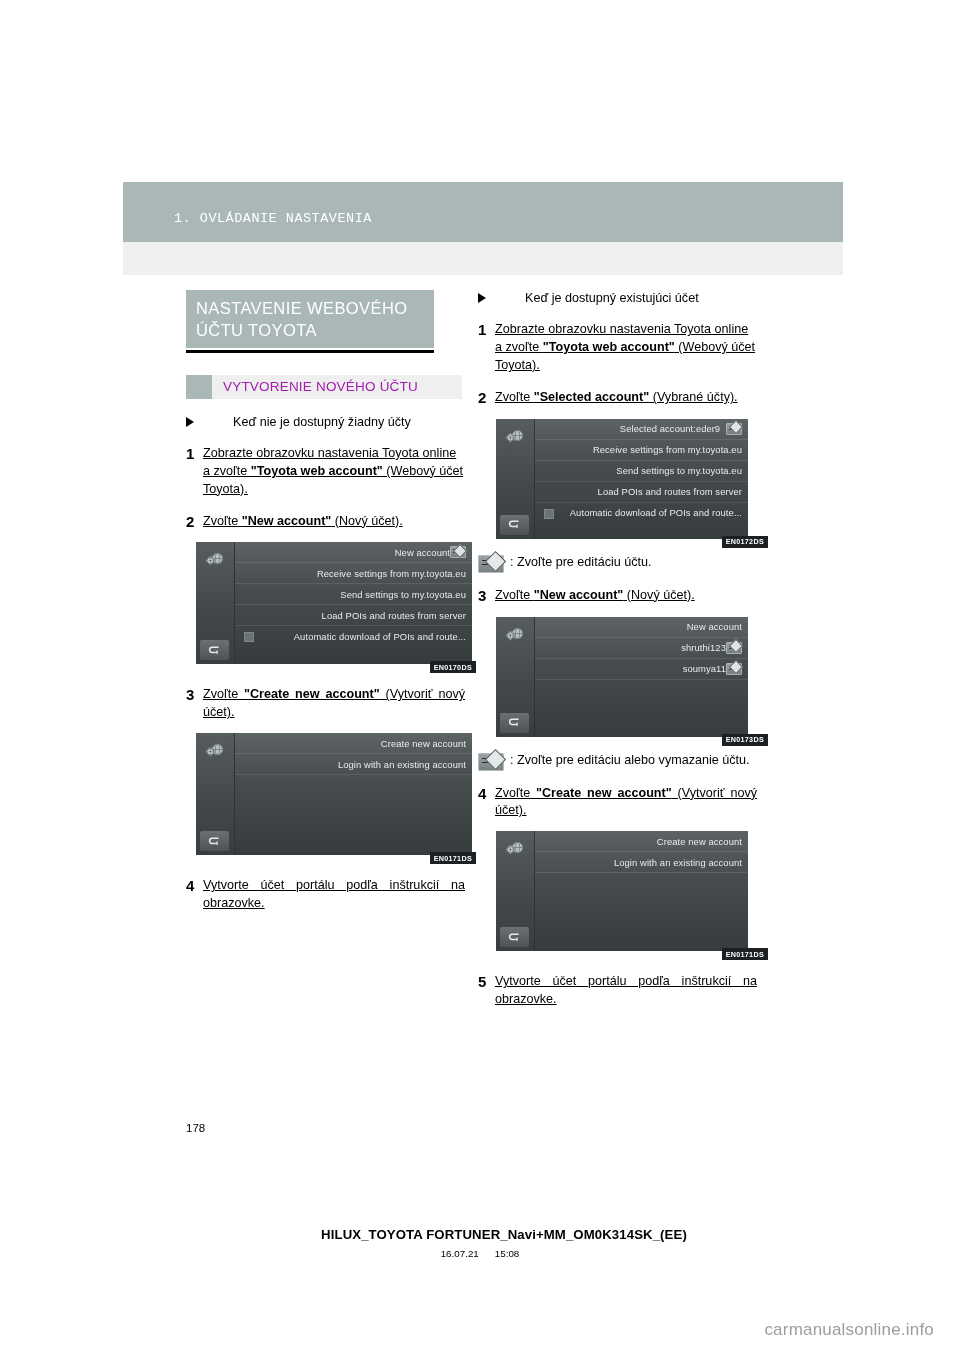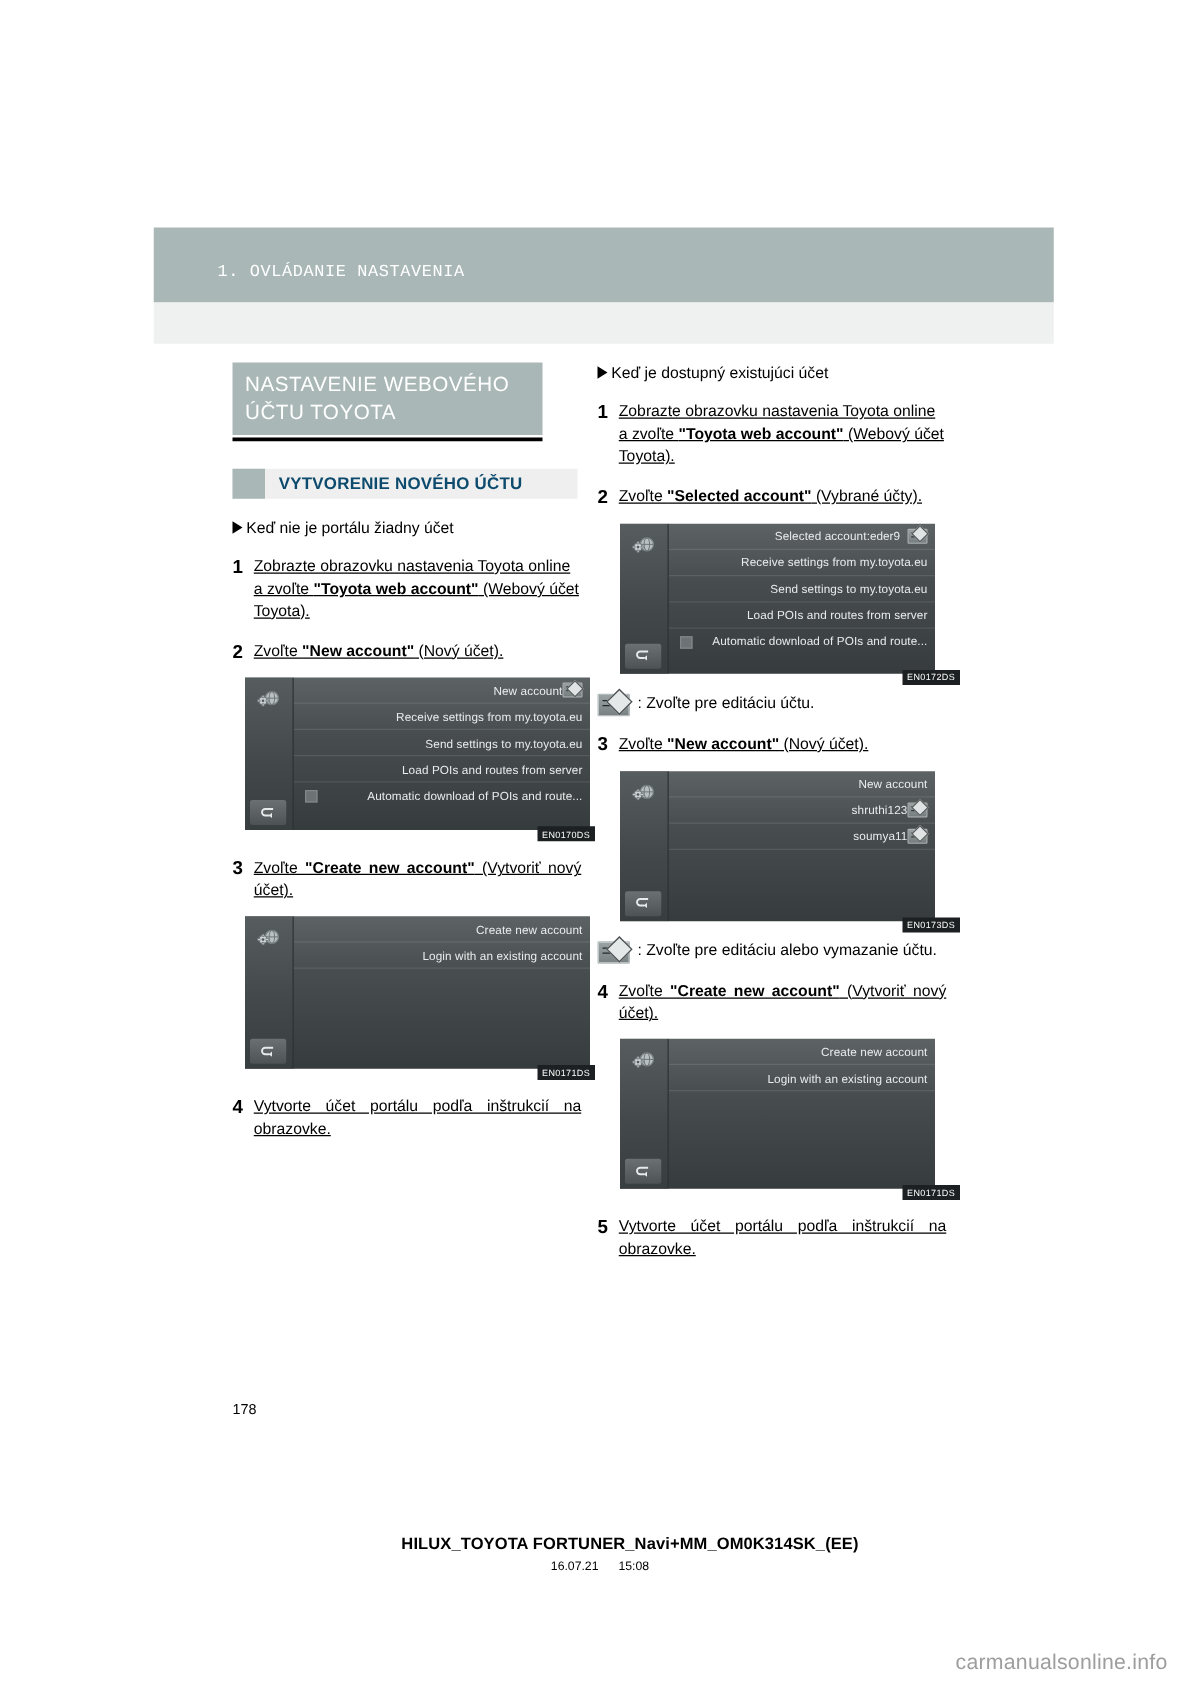--- a/index.html
+++ b/index.html
@@ -41,28 +41,28 @@
   .sect-title .ln{display:block;}
   .sect-rule{width:248px;height:3px;background:#000;margin-top:2px;}
 
   
   .sub-head{
     position:relative;margin-top:22px;width:276px;height:24px;
     background:#eeefee;display:flex;align-items:center;
   }
   .sub-head .swatch{width:26px;height:24px;background:#a9b7b6;flex:none;}
   .sub-head .sh-text{
-    font-size:13.5px;font-weight:bold;letter-spacing:.2px;
-    margin-left:11px;color:#0c4a6e;
+    font-size:13.5px;font-weight:normal;letter-spacing:.2px;
+    margin-left:11px;color:#a21caf;
   }
 
   
   .lead{
     display:flex;align-items:flex-start;margin-top:15px;
-    font-size:12.6px;line-height:1.38;
+    font-size:12.6px;line-height:1.38;gap:36px;
   }
   .lead .tri{
     width:0;height:0;flex:none;
     border-left:8px solid #000;
     border-top:5.5px solid transparent;
     border-bottom:5.5px solid transparent;
     margin-top:3px;margin-right:3px;
   }
 
   
@@ -142,21 +142,21 @@
     background:#23282a;box-shadow:0 4px 0 #23282a;
   }
   .edit-ico-lg::after{
     content:"";position:absolute;right:0px;top:-2px;width:13px;height:13px;
     background:#e4e8e9;transform:rotate(45deg);border:1px solid #4d5153;
   }
 
   .shotcode{
     position:absolute;right:0;bottom:-9px;
     background:#1c2022;color:#fff;
-    font-size:7.2px;font-weight:normal;letter-spacing:.3px;
+    font-size:7.2px;font-weight:bold;letter-spacing:.3px;
     padding:1.5px 4px 1.5px 4px;
   }
   .shotwrap{position:relative;}
 
   
   .pageno{
     position:absolute;left:186px;top:1122px;
     font-size:11.5px;
   }
   .docid{
@@ -188,21 +188,21 @@
   </div>
   <div class="sect-rule"></div>
 
   <div class="sub-head">
     <div class="swatch"></div>
     <div class="sh-text">VYTVORENIE NOVÉHO ÚČTU</div>
   </div>
 
   <div class="lead">
     <span class="tri"></span>
-    <span>Keď nie je portálu žiadny účet</span>
+    <span>Keď nie je dostupný žiadny účty</span>
   </div>
 
   <div class="step">
     <div class="num">1</div>
     <div class="body"><span>Zobrazte obrazovku nastavenia Toyota online a zvoľte </span><b>"Toyota web account"</b><span> (Webový účet Toyota).</span></div>
   </div>
 
   <div class="step">
     <div class="num">2</div>
     <div class="body"><span>Zvoľte </span><b>"New account"</b><span> (Nový účet).</span></div>

